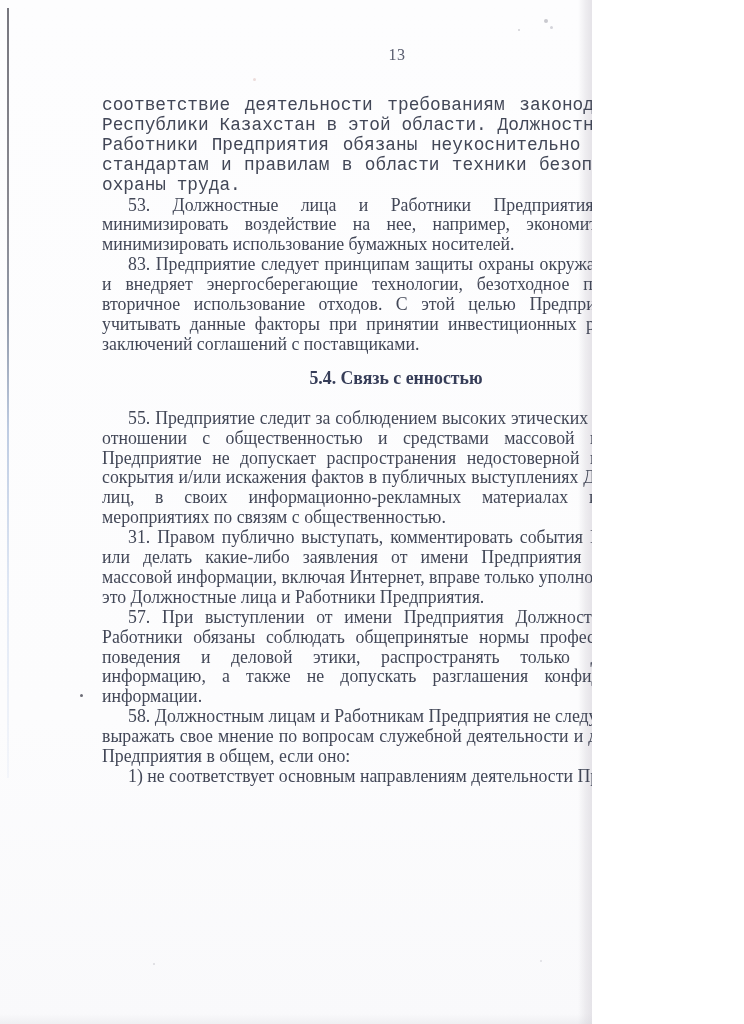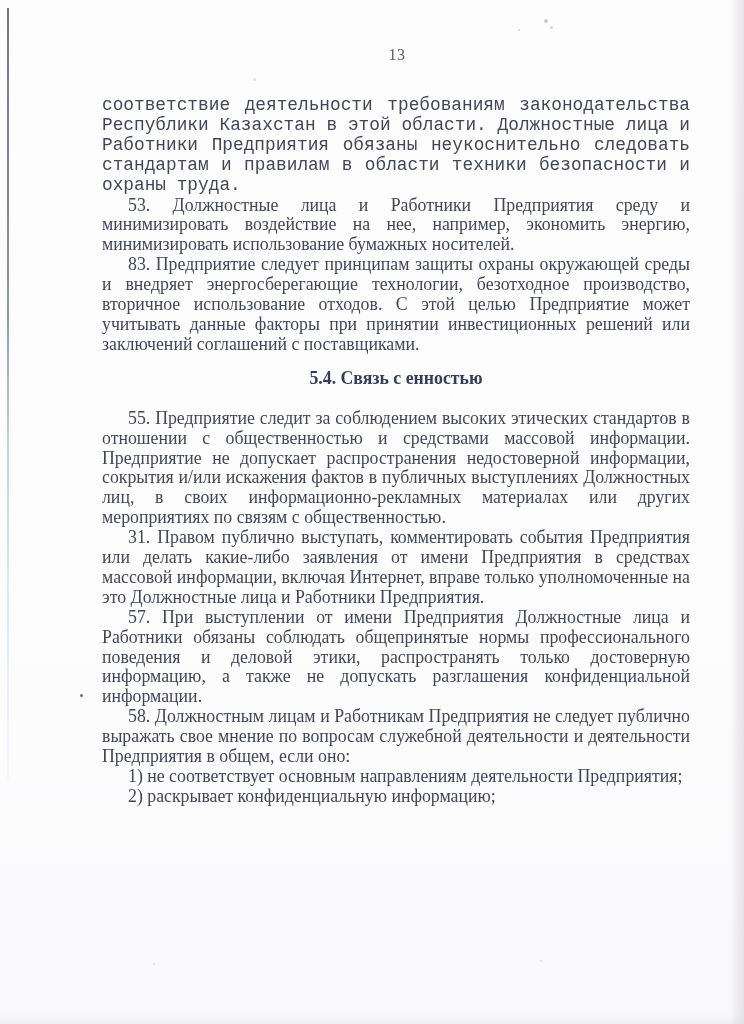--- a/index.html
+++ b/index.html
@@ -2,21 +2,21 @@
 <html><head>
 <meta charset="utf-8">
 <style>
   html, body {
     margin: 0;
     padding: 0;
     background: #ffffff;
   }
   .page {
     position: relative;
-    width: 744px;
+    width: 592px;
     height: 1024px;
     overflow: hidden;
     background: linear-gradient(180deg, #fdfdfe 0%, #fcfcfd 70%, #f9f9fb 100%);
     font-family: "Liberation Serif", serif;
     color: #424757;
   }
   
   .scan-line {
     position: absolute;
     left: 7px;
@@ -146,18 +146,17 @@
     <p>55. Предприятие следит за соблюдением высоких этических стандартов в отношении с общественностью и средствами массовой информации. Предприятие не допускает распространения недостоверной информации, сокрытия и/или искажения фактов в публичных выступлениях Должностных лиц, в своих информационно-рекламных материалах или других мероприятиях  по связям с общественностью.</p>
 
     <p>31. Правом публично выступать, комментировать события Предприятия или делать какие-либо заявления от имени Предприятия в средствах массовой информации, включая Интернет, вправе только уполномоченные на это Должностные лица и Работники Предприятия.</p>
 
     <p>57. При выступлении от имени Предприятия Должностные лица и Работники обязаны соблюдать общепринятые нормы профессионального поведения и деловой этики, распространять только достоверную информацию, а также не допускать разглашения конфиденциальной информации.</p>
 
     <p>58. Должностным лицам и Работникам Предприятия не следует публично выражать свое мнение по вопросам служебной деятельности и деятельности Предприятия в общем, если оно:</p>
 
     <p>1) не соответствует основным направлениям деятельности Предприятия;</p>
 
-    <p>2) раскрывает конфиденциальную информацию;</p>
 
 
 
   </div>
 </div>
 
 </body></html>

